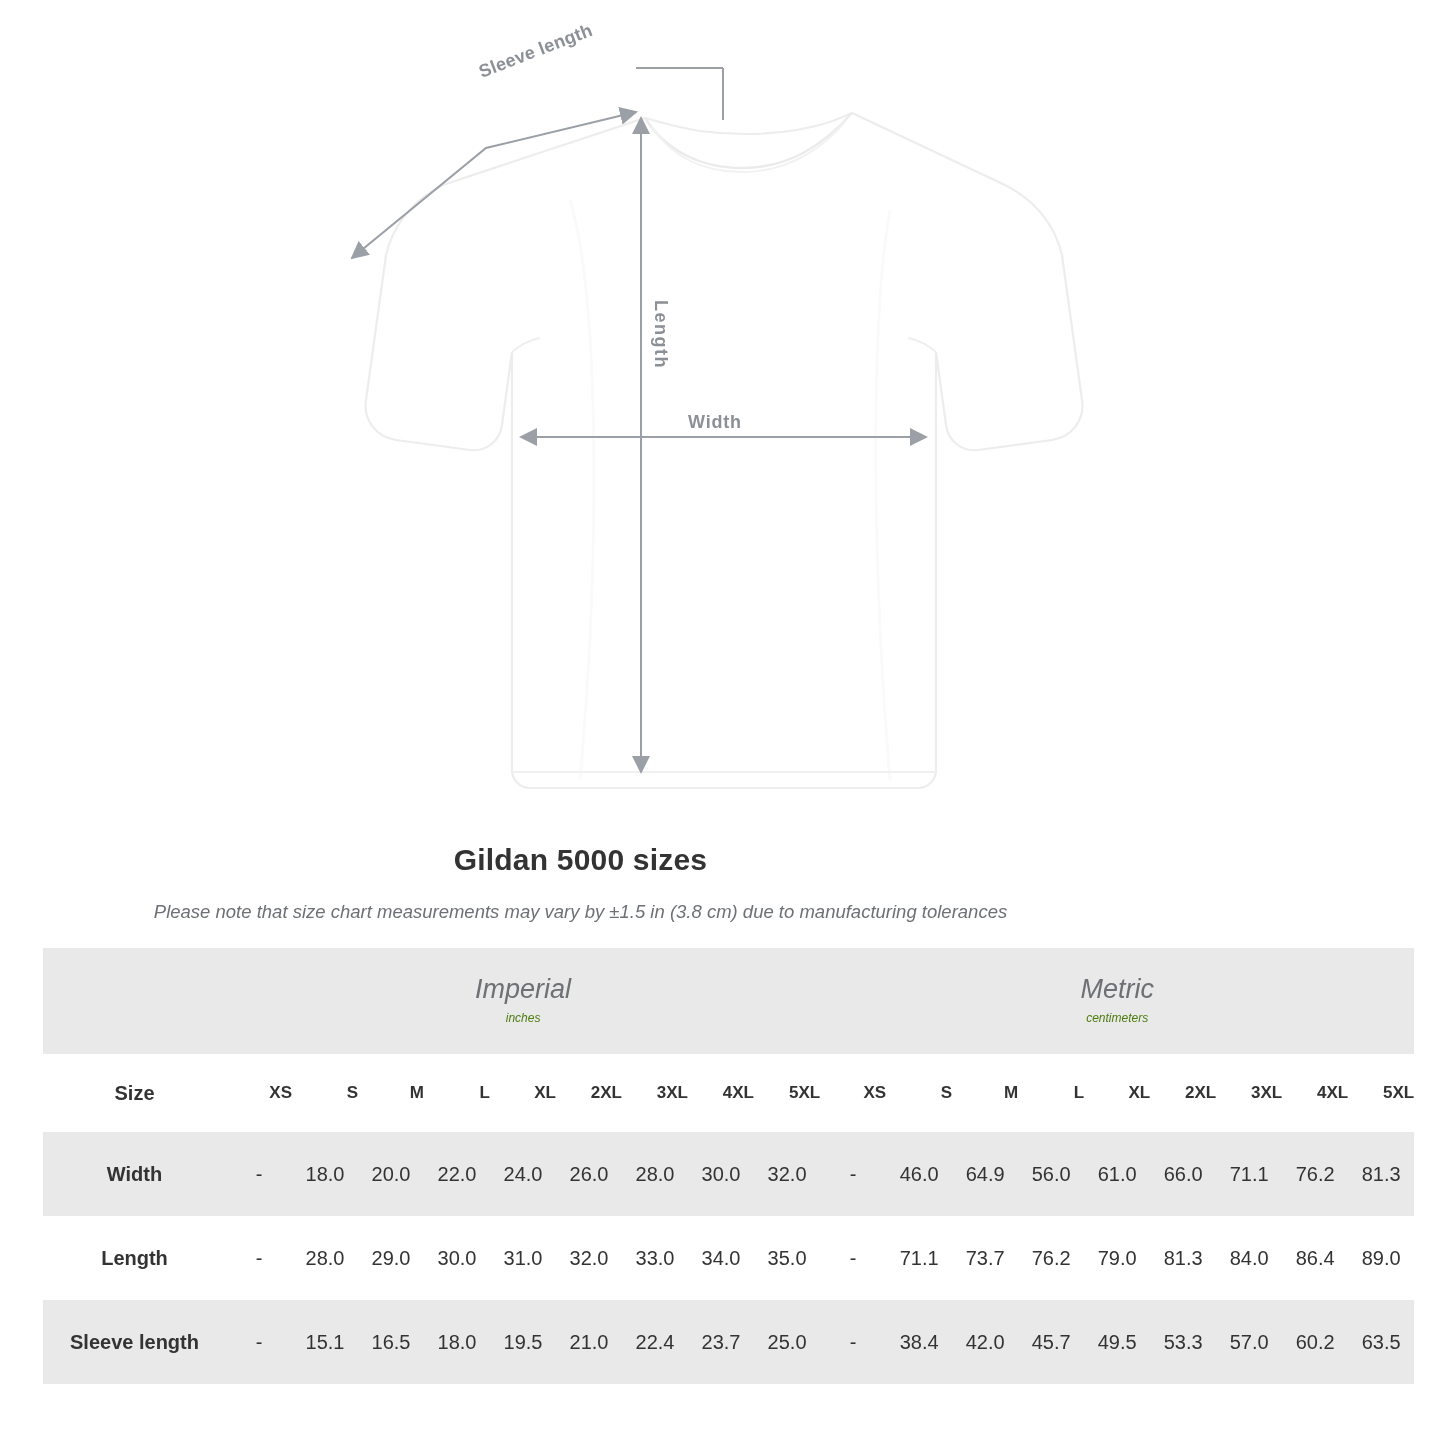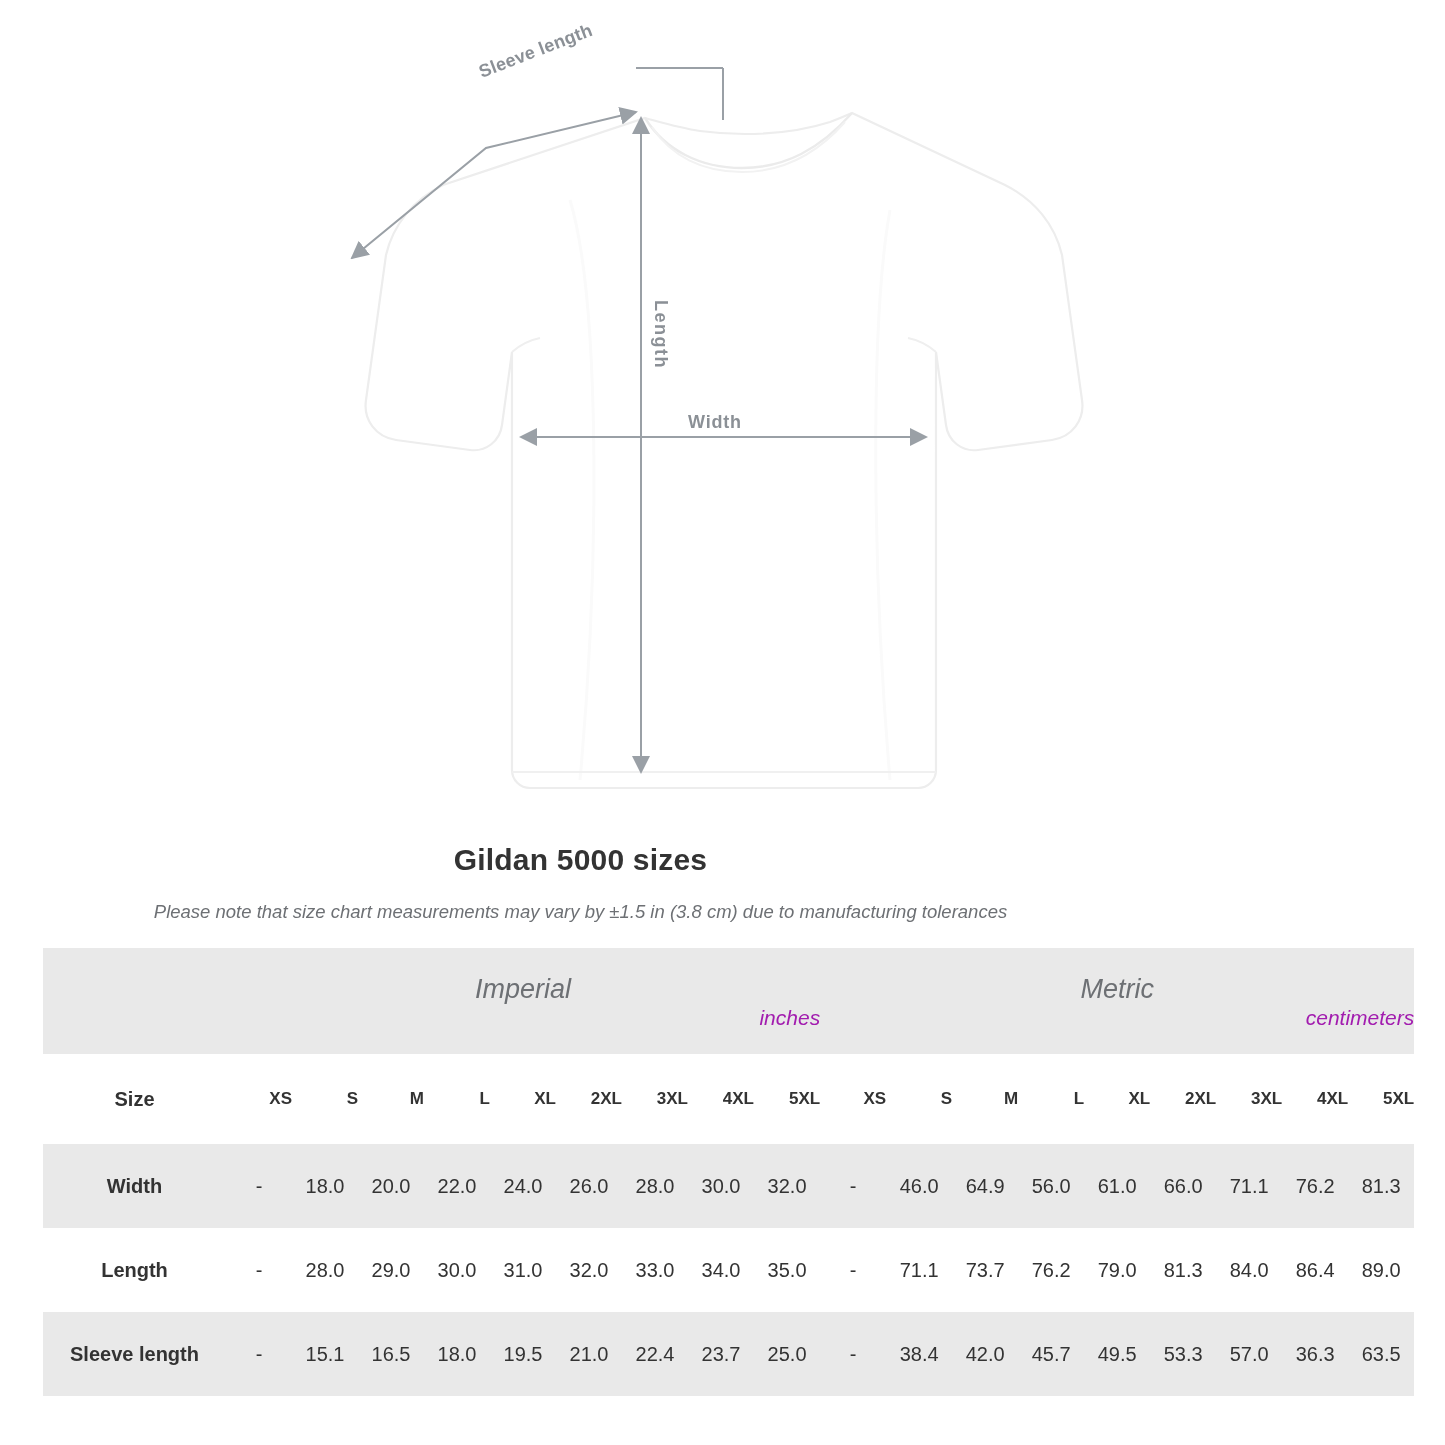--- a/index.html
+++ b/index.html
@@ -72,30 +72,29 @@
     vertical-align: middle;
   }
   .unit-name {
     font-size: 27px;
     font-weight: normal;
     font-style: italic;
     color: #6d7074;
     line-height: 34px;
   }
   .unit-sub {
-    font-size: 21px;
+    font-size: 12px;
     font-style: italic;
-    color: #a21caf;
+    color: #4d7c0f;
     line-height: 24px;
-    text-align: right;
   }
 
   
   .hdr-row td {
-    height: 90px;
+    height: 78px;
     vertical-align: middle;
     text-align: center;
     background: #ffffff;
   }
   .hdr-row td.rowlabel {
     background: #ffffff;
     font-size: 20px;
     font-weight: bold;
     color: #333333;
   }
@@ -323,20 +322,20 @@
           <td>22.4</td>
           <td>23.7</td>
           <td>25.0</td>
           <td>-</td>
           <td>38.4</td>
           <td>42.0</td>
           <td>45.7</td>
           <td>49.5</td>
           <td>53.3</td>
           <td>57.0</td>
-          <td>36.3</td>
+          <td>60.2</td>
           <td>63.5</td>
         </tr>
       </tbody>
     </table>
   </div>
 
 </div>
 
 </body></html>

